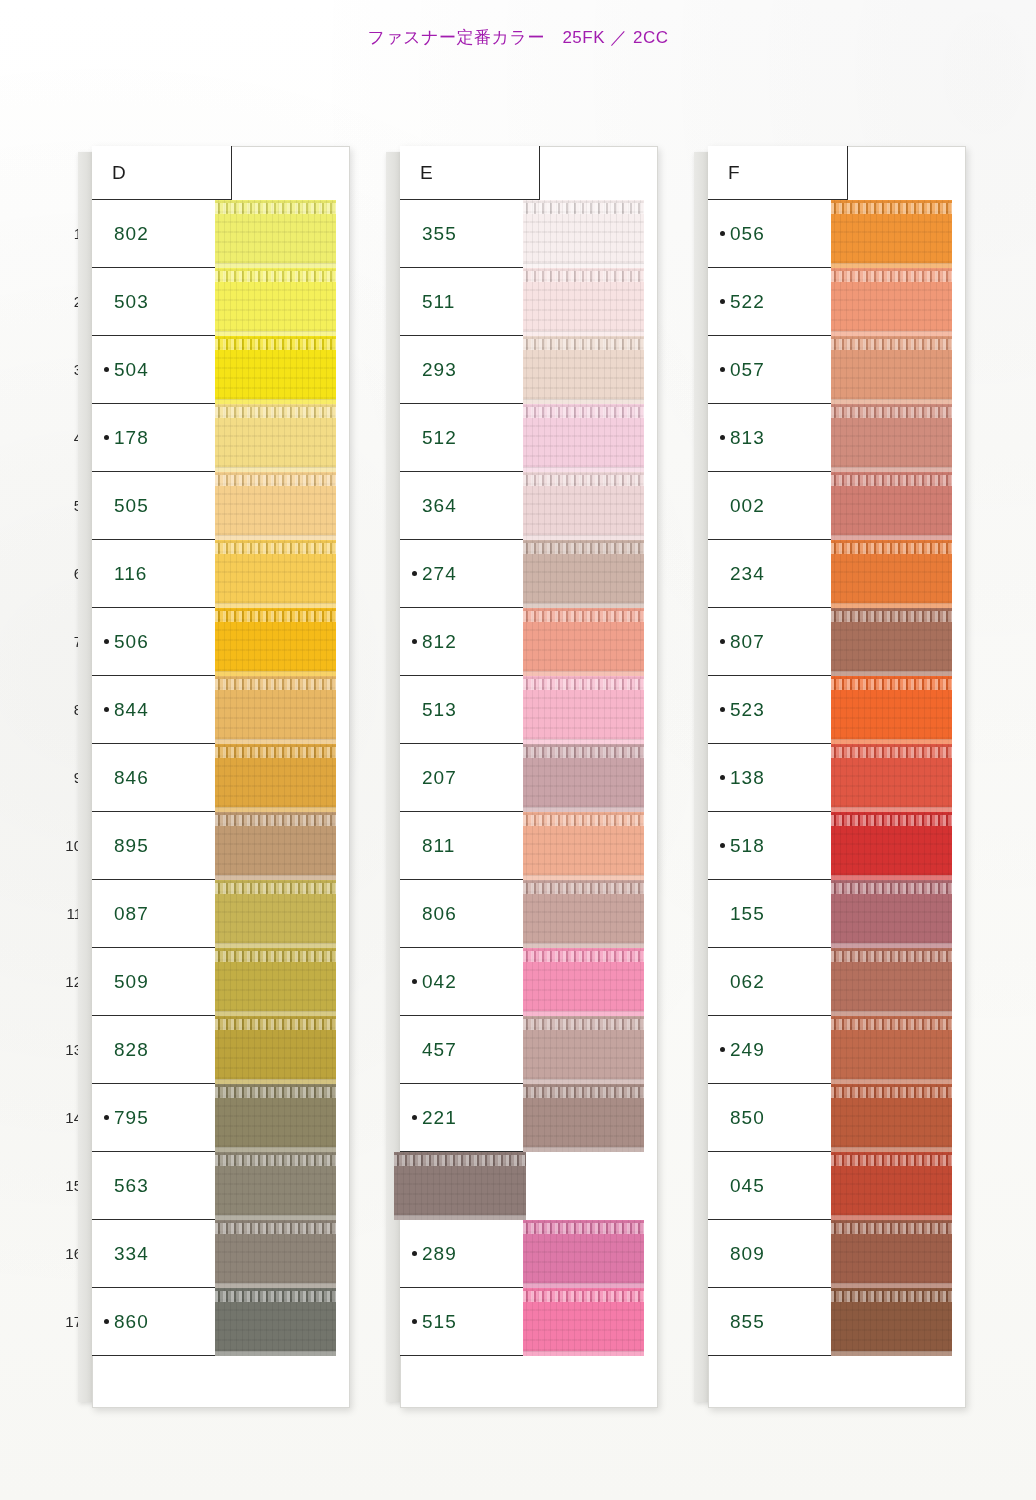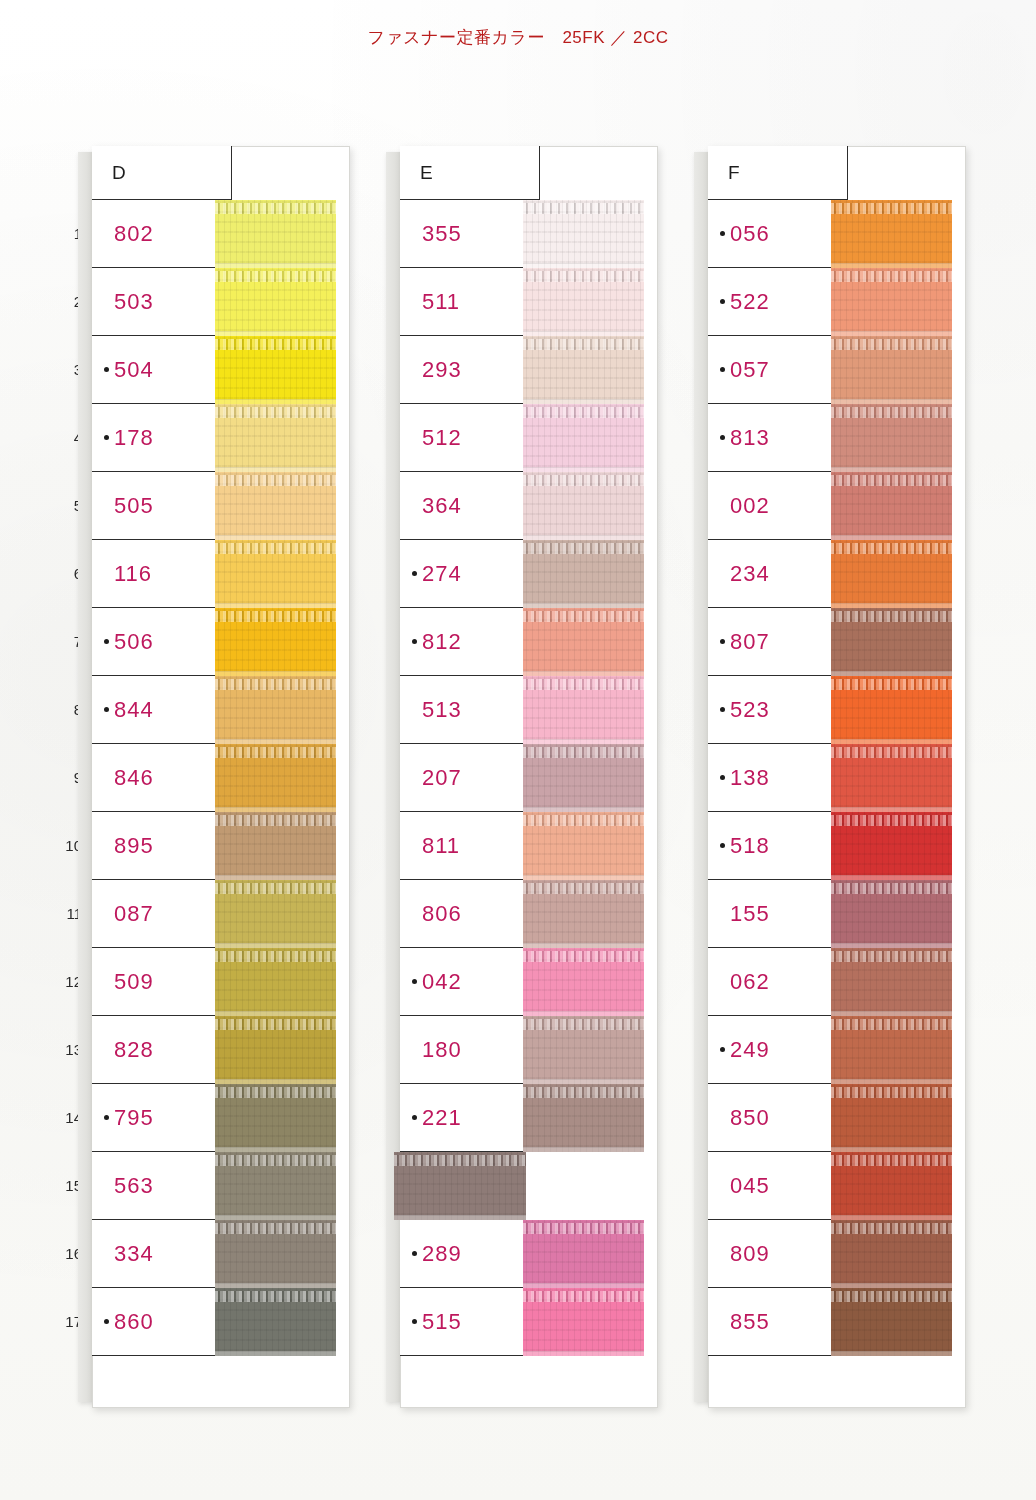--- a/index.html
+++ b/index.html
@@ -19,21 +19,21 @@
       radial-gradient(ellipse at 10% 45%, rgba(0,0,0,0.035), rgba(0,0,0,0) 55%),
       radial-gradient(ellipse at 95% 5%, rgba(0,0,0,0.03), rgba(0,0,0,0) 50%),
       linear-gradient(180deg, #ffffff 0%, #fdfdfb 30%, #f7f7f4 100%);
     pointer-events: none;
   }
   .title {
     position: absolute;
     top: 26px; left: 0; width: 100%;
     text-align: center;
     font-size: 17px;
-    color: #b91c1c;
+    color: #a21caf;
     letter-spacing: 0.5px;
     white-space: nowrap;
   }
 
   
   .card {
     position: absolute;
     top: 146px;
     width: 272px;
     height: 1262px;
@@ -91,22 +91,22 @@
   .row:first-child .code-cell { border-top: none; }
   .dot {
     width: 5px; height: 5px;
     border-radius: 50%;
     background: #1d1d1d;
     margin-right: 5px;
     flex: 0 0 auto;
   }
   .dot.hidden { visibility: hidden; }
   .code {
-    font-size: 22px;
-    color: #be185d;
+    font-size: 19px;
+    color: #14532d;
     letter-spacing: 1px;
   }
   .swatch {
     width: 132px;
     height: 68px;
     position: relative;
     overflow: hidden;
     margin-left: -6px;
   }
   
@@ -459,21 +459,21 @@
             <span class="dot"></span>
             <span class="code">042</span>
           </div>
           <div class="swatch" style="background: rgb(245, 145, 182);">
             <div class="edge"></div>
           </div>
         </div>
         <div class="row">
           <div class="code-cell">
             <span class="dot hidden"></span>
-            <span class="code">180</span>
+            <span class="code">457</span>
           </div>
           <div class="swatch" style="background: rgb(196, 164, 159);">
             <div class="edge"></div>
           </div>
         </div>
         <div class="row">
           <div class="code-cell">
             <span class="dot"></span>
             <span class="code">221</span>
           </div>

